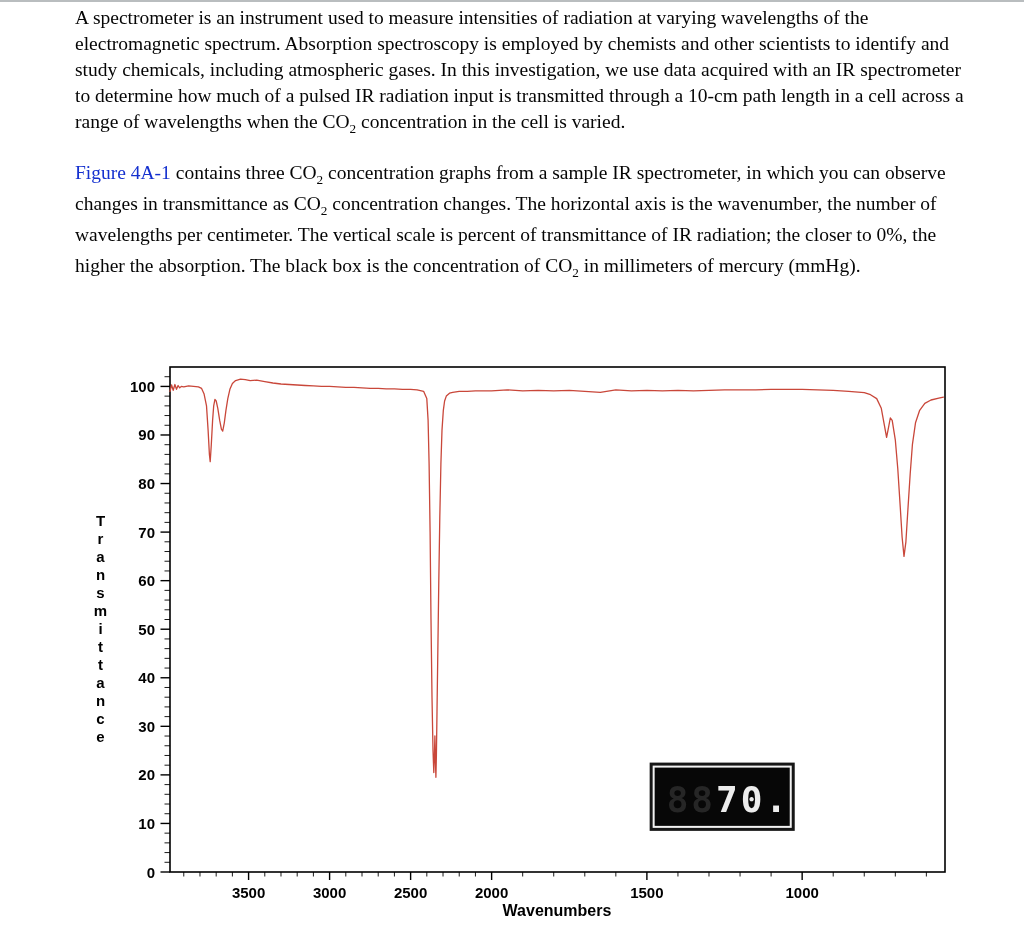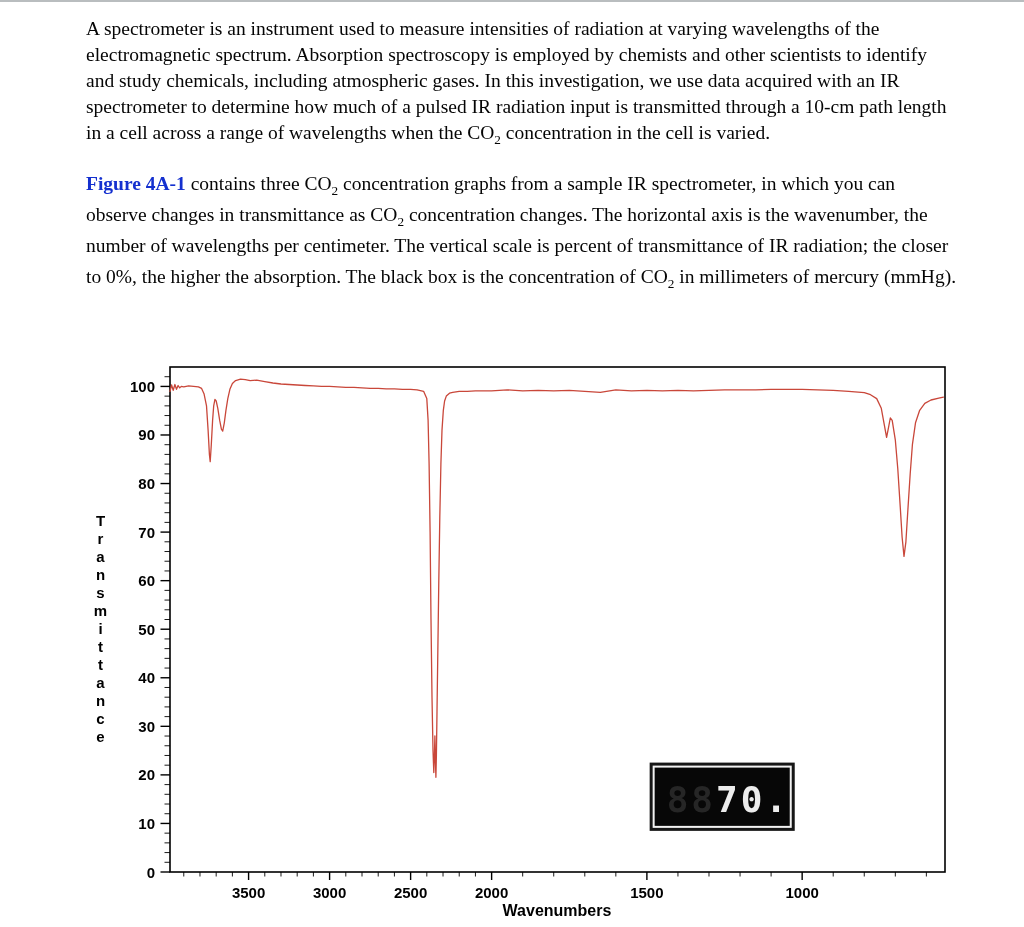--- a/index.html
+++ b/index.html
@@ -2,25 +2,25 @@
 <html><head>
 <meta charset="utf-8">
 <style>
   html,body{margin:0;padding:0;}
   body{
     width:1024px;height:927px;background:#ffffff;position:relative;overflow:hidden;
     font-family:"Liberation Serif",serif;color:#050505;
   }
   .page{position:absolute;inset:0;border-top:2px solid #b9bdbf;}
   .text-block{position:absolute;left:75px;top:3px;width:893px;}
-  .para{margin:11px;font-size:19.5px;}
+  .para{margin:0;font-size:19.5px;}
   .para.p0{line-height:26px;}
   .para.p1{margin-top:22px;line-height:31px;}
   .para sub{font-size:0.68em;line-height:0;}
-  .figref{font-weight:bold;}
+  .figref{font-weight:normal;}
   .chart-wrap{position:absolute;left:0;top:352px;width:1024px;height:575px;}
   #chart-svg{position:absolute;inset:0;width:1024px;height:575px;}
   .ylabel{
     position:absolute;left:92px;top:158px;
     writing-mode:vertical-rl;text-orientation:upright;
     font-family:"Liberation Sans",sans-serif;font-weight:bold;font-size:15px;
     letter-spacing:1px;color:#000;
   }
   .tick-label{font-family:"Liberation Sans",sans-serif;font-weight:bold;font-size:15px;fill:#000;}
   .axis-title{font-family:"Liberation Sans",sans-serif;font-weight:bold;font-size:16px;fill:#000;}

